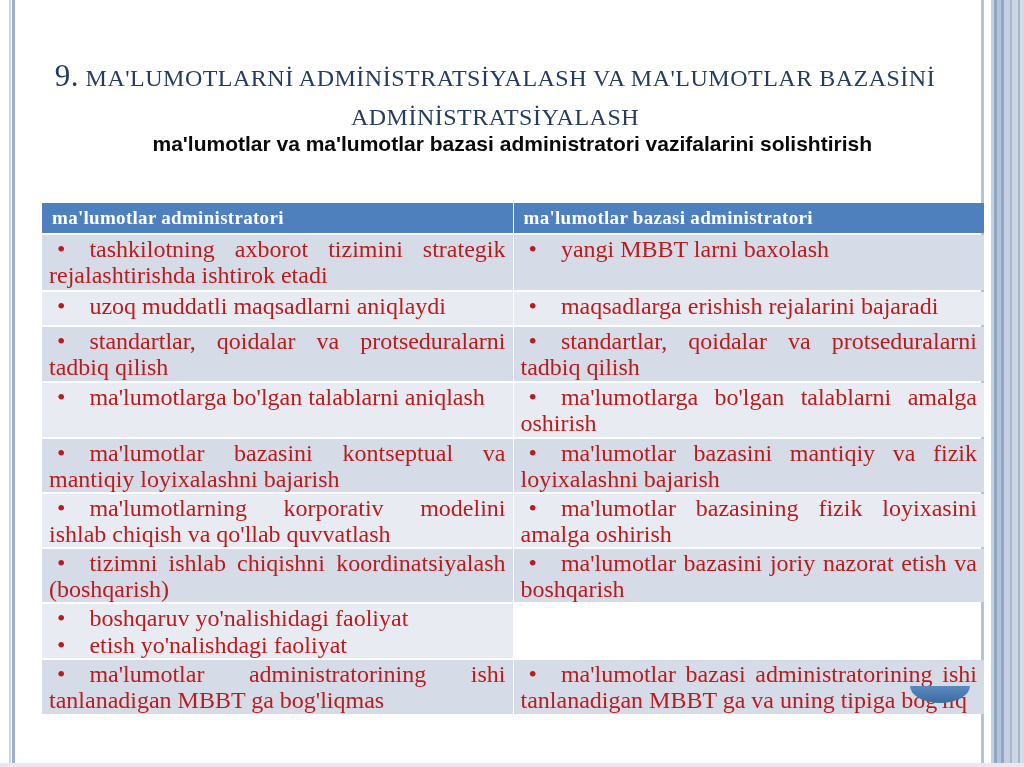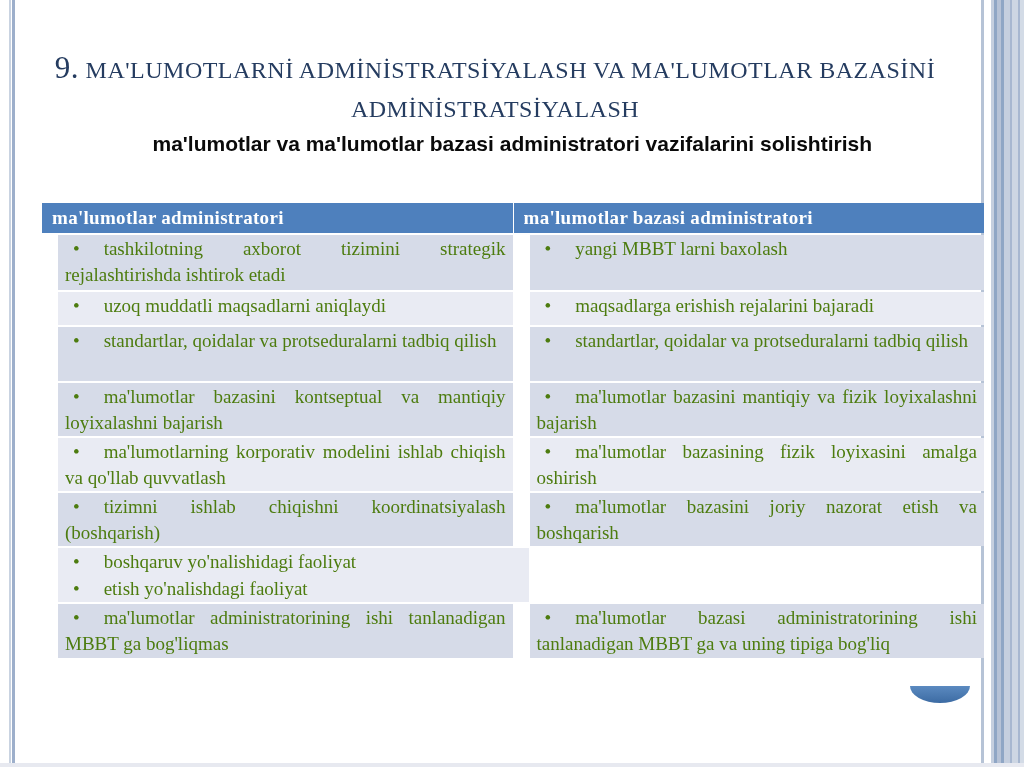--- a/index.html
+++ b/index.html
@@ -26,21 +26,21 @@
       #c5cfdf 13px, #c5cfdf 19px,
       #a7b7d0 19px, #a7b7d0 21px,
       #cdd6e3 21px, #cdd6e3 27px,
       #a7b7d0 27px, #a7b7d0 29px,
       #d3dbe6 29px, #d3dbe6 33px);
   }
   .edge-bottom { position: absolute; left: 0; right: 0; bottom: 0; height: 4px; background: #e7e9f0; }
 
   
   .title {
-    position: absolute; top: 28px; left: 40px; width: 910px;
+    position: absolute; top: 36px; left: 40px; width: 910px;
     text-align: center;
     color: #253c60;
     font-family: "Liberation Serif", serif;
     font-weight: normal;
     line-height: 36px;
     letter-spacing: 0.5px;
   }
   .title .num { font-size: 31px; }
   .title .cap { font-size: 24px; }
 
@@ -66,25 +66,24 @@
   .t-head .t-cell {
     background: #4e80bd;
     color: #ffffff;
     font-weight: bold;
     font-size: 19px;
     padding: 4px 10px 3px 10px;
     height: 30px;
     letter-spacing: 0.3px;
   }
   .t-body-row .t-cell {
-    font-size: 19px;
+    font-size: 24px;
     line-height: 26px;
-    color: #4d7c0f;
+    color: #b91c1c;
     padding: 1px 7px 0 7px;
-    margin-left: 16px;
   }
   .row-dark  .t-cell { background: #d6dbe8; }
   .row-light .t-cell { background: #e9ebf3; }
 
   .t-cell p { margin: 0; text-align: justify; text-indent: 8px; }
   .bullet { margin-right: 24px; }
 
   .h1r { min-height: 55px; } 
   .h2r { min-height: 33px; } 
   .h3r { min-height: 54px; }
@@ -145,20 +144,28 @@
 
     <div class="t-row t-body-row row-dark h3r">
       <div class="t-cell">
           <p><span class="bullet">•</span><span>standartlar, qoidalar va protseduralarni tadbiq qilish</span></p>
         </div>
       <div class="t-cell">
           <p><span class="bullet">•</span><span>standartlar, qoidalar va protseduralarni tadbiq qilish</span></p>
         </div>
     </div>
 
+    <div class="t-row t-body-row row-light h4r">
+      <div class="t-cell">
+          <p><span class="bullet">•</span><span>ma'lumotlarga bo'lgan talablarni aniqlash</span></p>
+        </div>
+      <div class="t-cell">
+          <p><span class="bullet">•</span><span>ma'lumotlarga bo'lgan talablarni amalga oshirish</span></p>
+        </div>
+    </div>
 
     <div class="t-row t-body-row row-dark h5r">
       <div class="t-cell">
           <p><span class="bullet">•</span><span>ma'lumotlar bazasini kontseptual va mantiqiy loyixalashni bajarish</span></p>
         </div>
       <div class="t-cell">
           <p><span class="bullet">•</span><span>ma'lumotlar bazasini mantiqiy va fizik loyixalashni bajarish</span></p>
         </div>
     </div>
 

